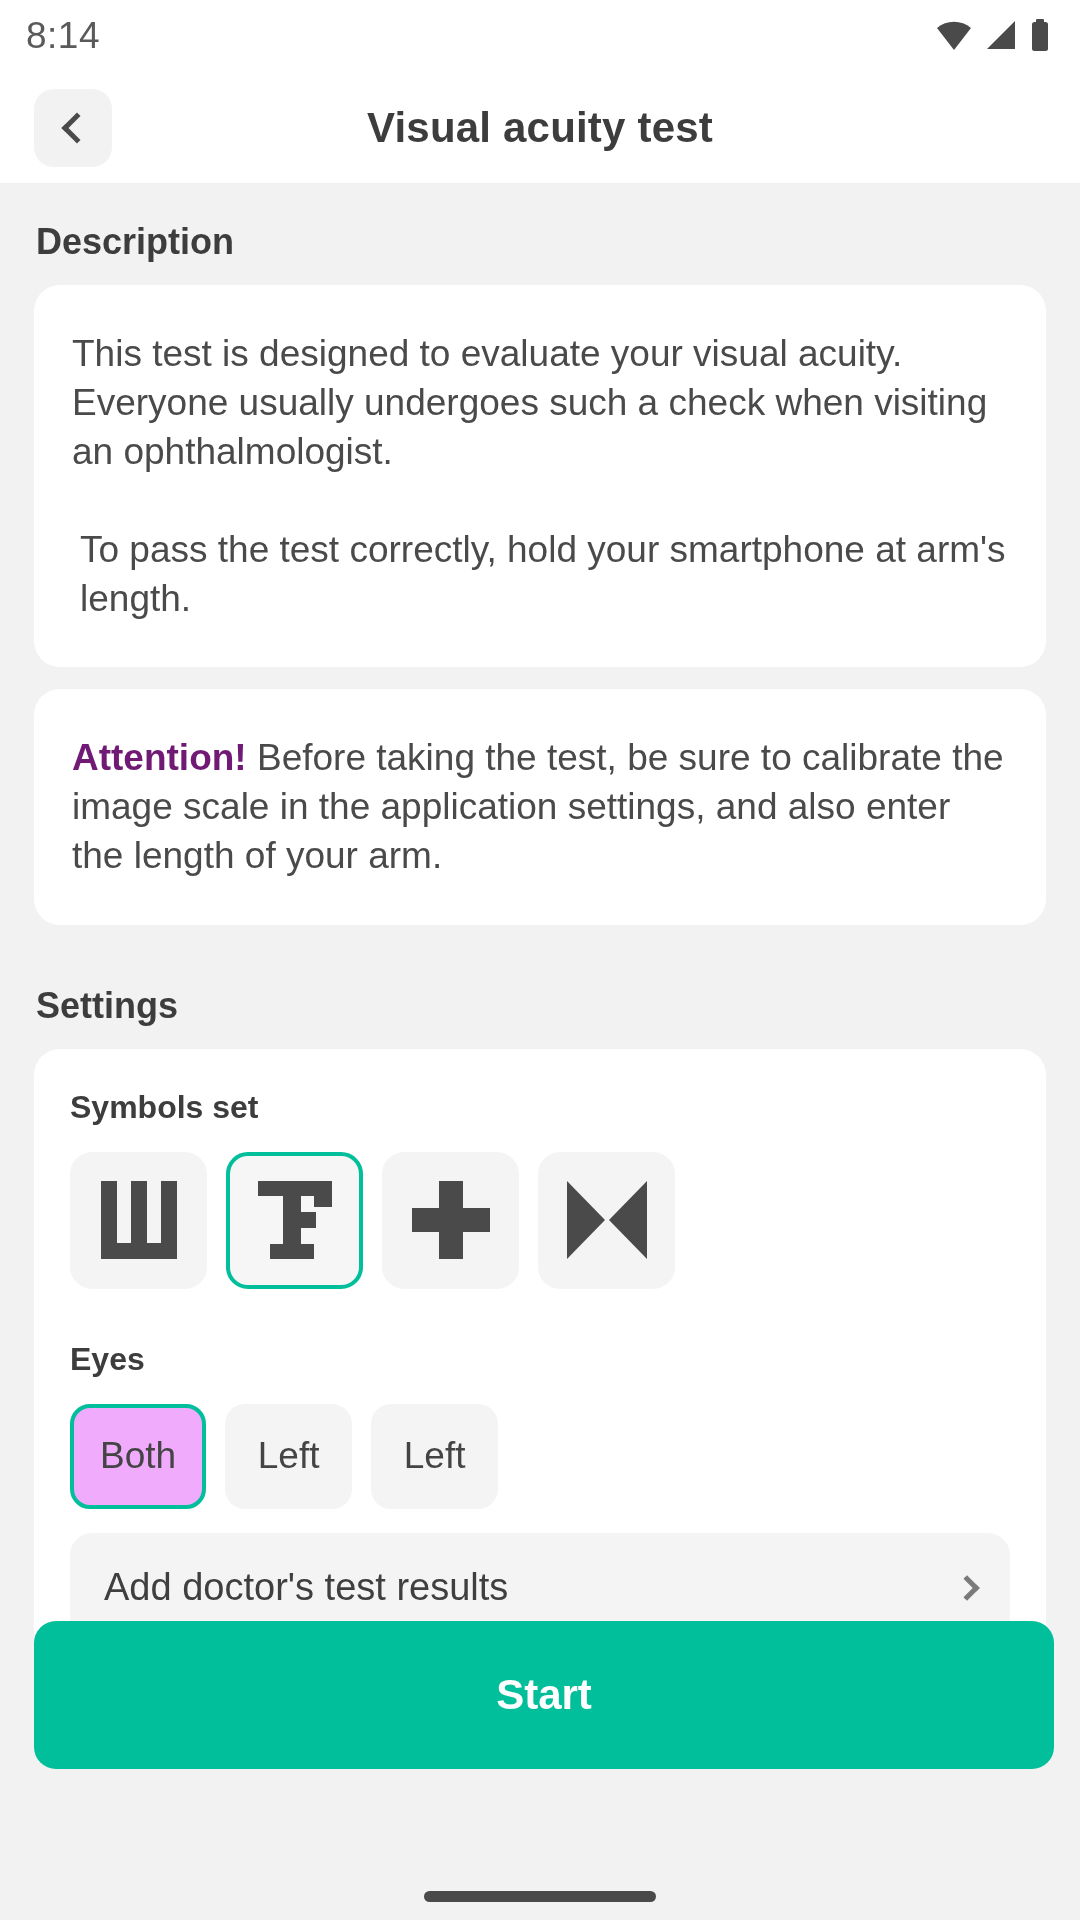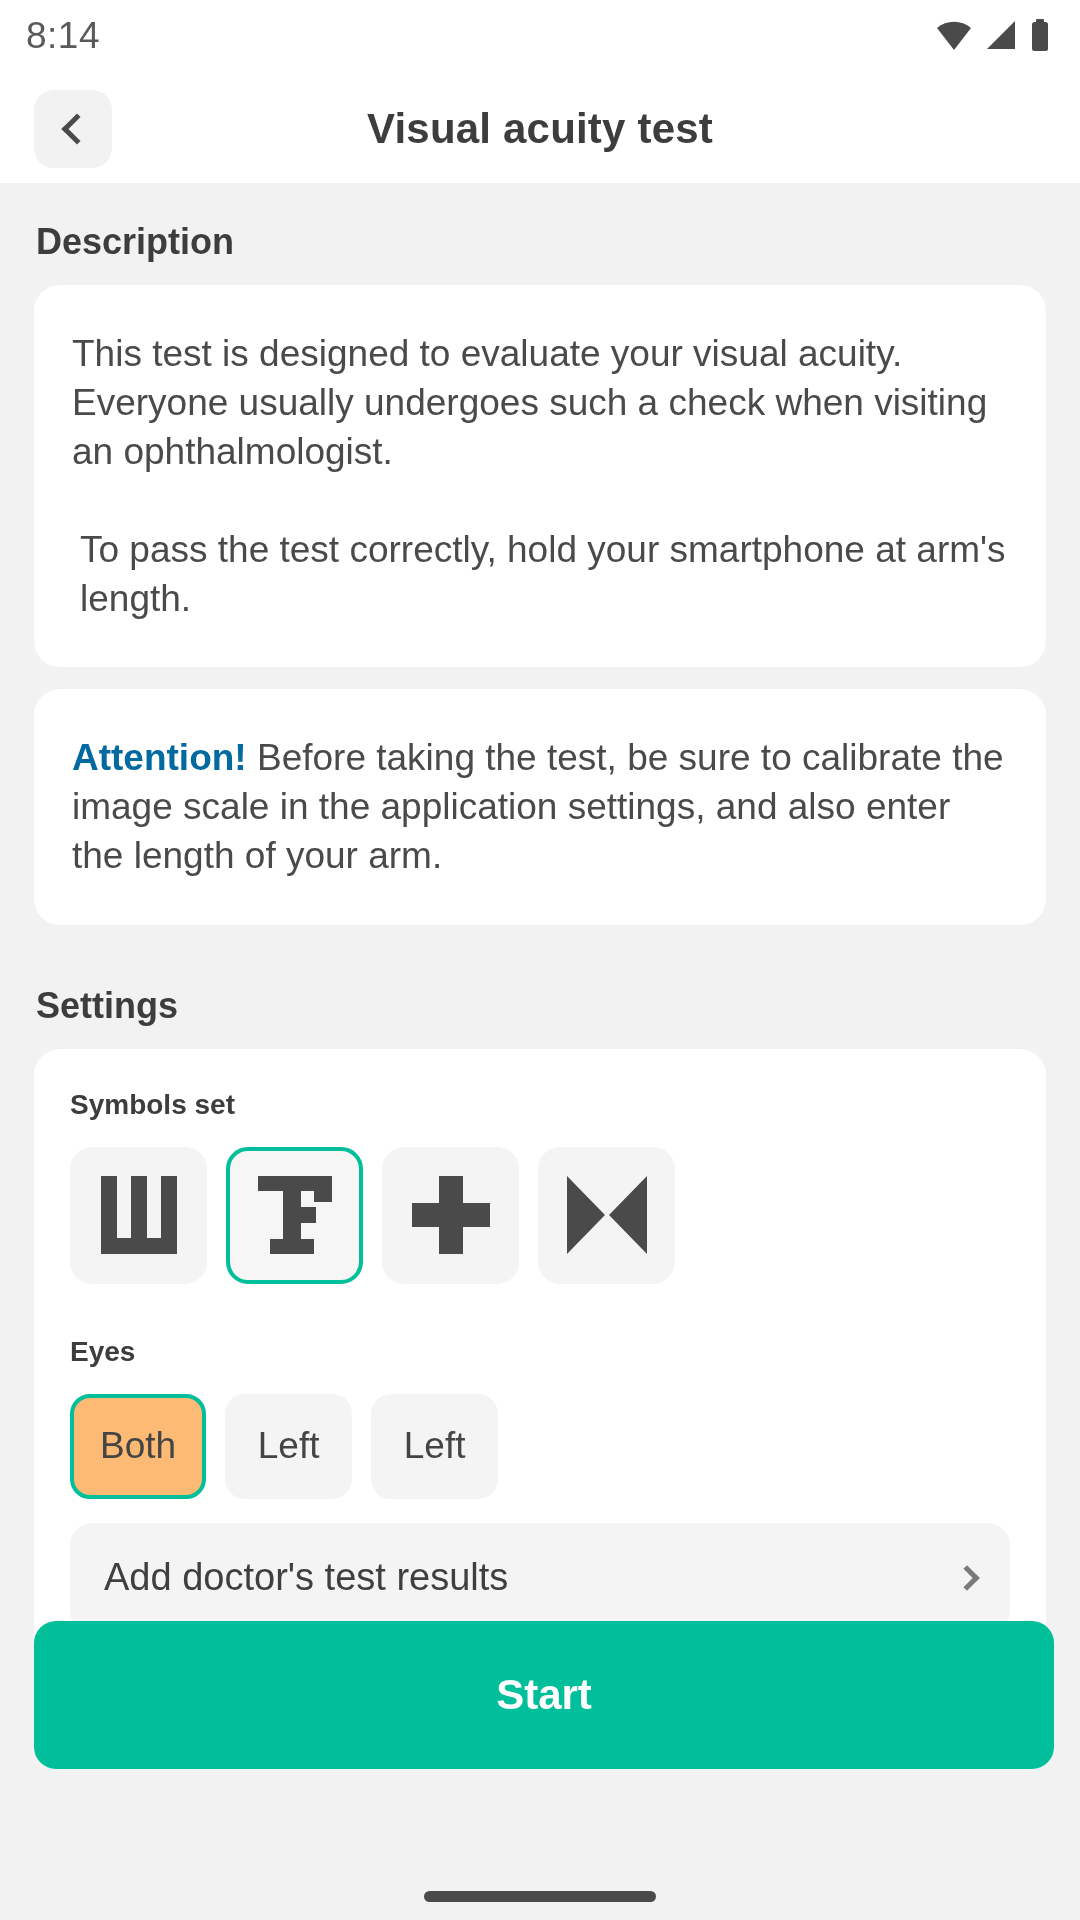--- a/index.html
+++ b/index.html
@@ -46,21 +46,21 @@
   }
   .icon-wifi, .icon-signal, .icon-battery { display: block; }
 
   
   .app-bar {
     height: 122px;
     background: #ffffff;
     display: flex;
     align-items: center;
     position: relative;
-    border-bottom: 4px solid #1d4ed8;
+    border-bottom: 7px solid #1d4ed8;
   }
   .back-button {
     width: 78px;
     height: 78px;
     margin-left: 34px;
     background: #f2f2f2;
     border-radius: 20px;
     display: flex;
     align-items: center;
     justify-content: center;
@@ -110,30 +110,30 @@
     padding: 44px 38px;
   }
   .card + .card { margin-top: 22px; }
 
   .para {
     font-size: 37px;
     line-height: 1.33;
     color: #4a4a4a;
   }
   .para + .para { margin-top: 48px; margin-left: 8px; }
-  .attn { color: #0369a1; font-weight: bold; }
+  .attn { color: #701a75; font-weight: bold; }
 
   
   .settings-card {
     background: #ffffff;
     border-radius: 26px;
     padding: 40px 36px 46px 36px;
   }
   .field-label {
-    font-size: 28px;
+    font-size: 32px;
     font-weight: bold;
     color: #3d3d3d;
     margin-bottom: 26px;
   }
   .symbol-row {
     display: flex;
     gap: 19px;
   }
   .symbol-tile {
     width: 137px;
@@ -160,21 +160,21 @@
     background: #f4f4f4;
     border-radius: 20px;
     border: 4px solid transparent;
     display: flex;
     align-items: center;
     justify-content: center;
     font-size: 37px;
     color: #444;
     cursor: pointer;
   }
-  .eye-chip.selected { border-color: #00bf9a; background: #fdba74; }
+  .eye-chip.selected { border-color: #00bf9a; background: #f0abfc; }
 
   
   .doctor-row {
     margin-top: 24px;
     background: #f4f4f4;
     border-radius: 22px;
     height: 110px;
     display: flex;
     align-items: center;
     padding: 0 34px;

